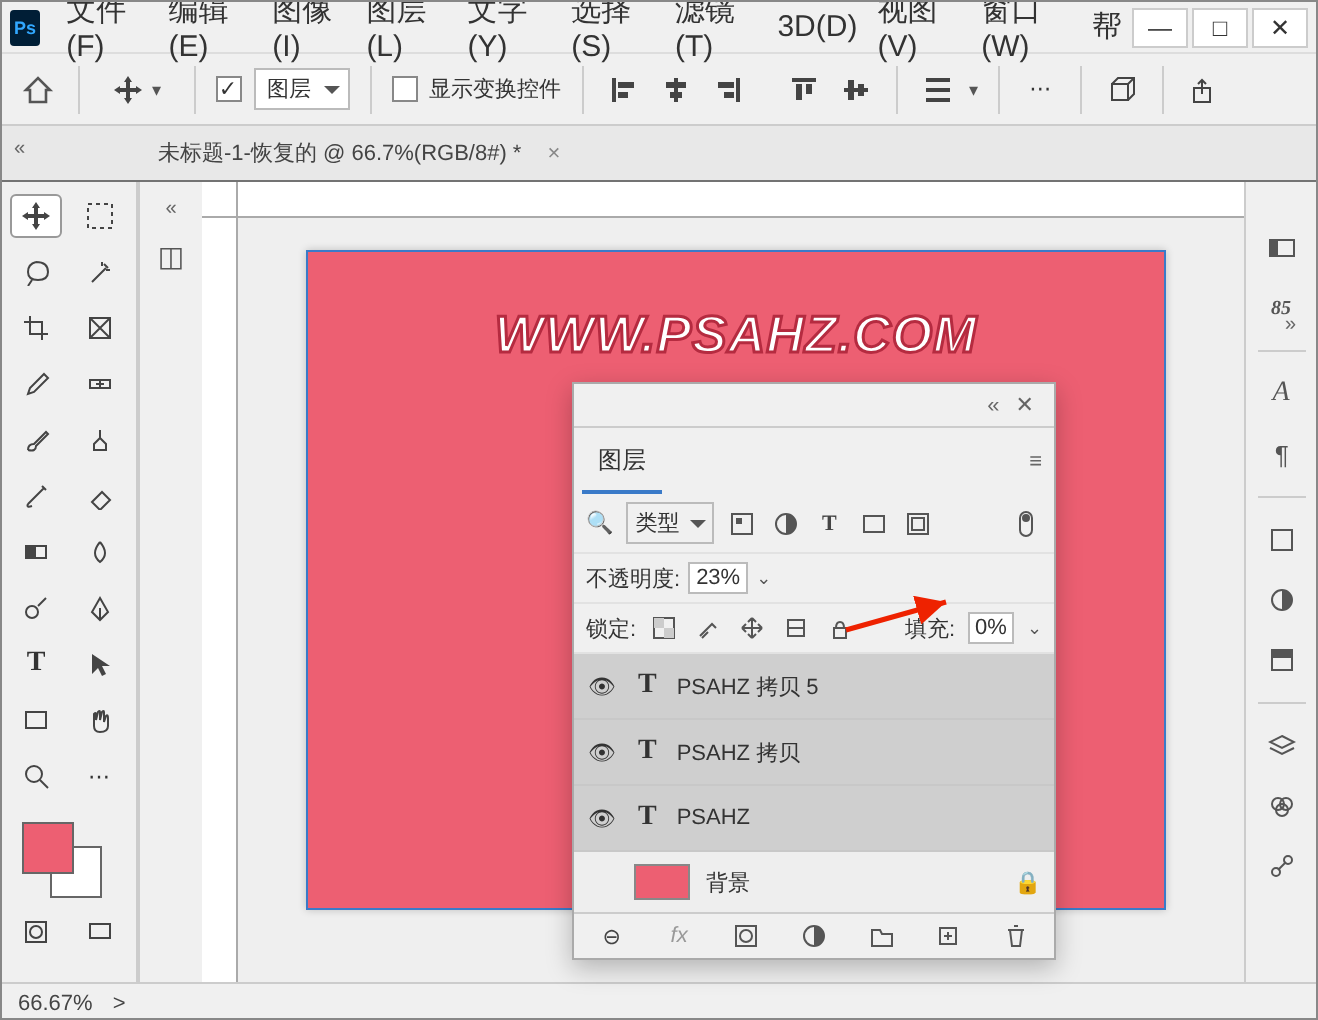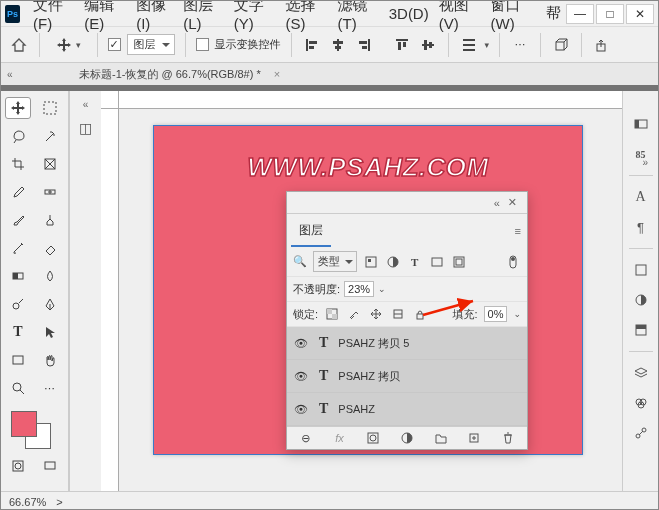--- a/index.html
+++ b/index.html
@@ -11,42 +11,42 @@
 .titlebar .win-btn { width: 28px; height: 20px; border: 1px solid #ccc; background: #fff; display: flex; align-items: center; justify-content: center; font-size: 12px; }
 .toolbar1 { height: 36px; border-bottom: 1px solid #ccc; display: flex; align-items: center; padding: 0 8px; gap: 6px; }
 .home-icon { width: 20px; height: 20px; display: flex; align-items: center; justify-content: center; }
 .sep { width: 1px; height: 24px; background: #ccc; margin: 0 4px; }
 .tb-btn { padding: 4px 6px; display: flex; align-items: center; gap: 4px; font-size: 11px; }
 .checkbox { width: 13px; height: 13px; border: 1px solid #888; background: #fff; display: inline-flex; align-items: center; justify-content: center; font-size: 10px; }
 .checkbox.checked::after { content: "✓"; font-size: 11px; color: #333; }
 .dropdown { border: 1px solid #bbb; background: #fff; padding: 2px 18px 2px 6px; font-size: 11px; position: relative; }
 .dropdown::after { content: ""; position: absolute; right: 4px; top: 50%; margin-top: -2px; border: 4px solid transparent; border-top-color: #555; }
 .align-btn { width: 20px; height: 18px; display: flex; align-items: center; justify-content: center; }
-.tab-bar { height: 28px; background: #e8e8e8; border-bottom: 6px solid #737373; display: flex; align-items: center; padding-left: 70px; }
+.tab-bar { height: 28px; background: #e8e8e8; border-bottom: 1px solid #737373; display: flex; align-items: center; padding-left: 70px; }
 .expand-left { position: absolute; left: 6px; top: 68px; font-size: 10px; color: #666; }
 .doc-tab { font-size: 11px; color: #444; padding: 0 8px; }
 .doc-tab .close { margin-left: 10px; color: #888; }
 .main { position: relative; display: flex; height: calc(510px - 26px - 36px - 28px - 20px); }
 .tool-strip { width: 68px; background: #f0f0f0; border-right: 1px solid #ccc; padding: 6px 4px; display: grid; grid-template-columns: 1fr 1fr; gap: 6px 4px; align-content: start; }
 .tool-strip .tcell { width: 26px; height: 22px; display: flex; align-items: center; justify-content: center; position: relative; }
 .tool-strip .tcell.active { background: #fff; border: 1px solid #999; border-radius: 3px; }
 .tool-strip .swatch-area { grid-column: 1 / 3; position: relative; height: 40px; margin-top: 4px; }
 .swatch-fg { position: absolute; width: 26px; height: 26px; background: #ed5f72; border: 1px solid #666; left: 6px; top: 2px; z-index: 2; }
 .swatch-bg { position: absolute; width: 26px; height: 26px; background: #fff; border: 1px solid #666; left: 20px; top: 14px; }
 .ruler-top { height: 18px; background: #fff; border-bottom: 1px solid #aaa; }
 .ruler-left { width: 18px; background: #fff; border-right: 1px solid #aaa; }
 .center { flex: 1; display: flex; flex-direction: column; background: #f0f0f0; position: relative; }
 .canvas-wrap { flex: 1; display: flex; }
 .ruler-corner { width: 18px; height: 18px; background: #fff; border-right: 1px solid #aaa; border-bottom: 1px solid #aaa; }
 .panel-left { width: 32px; background: #f0f0f0; border-left: 1px solid #ccc; display: flex; flex-direction: column; align-items: center; gap: 10px; padding-top: 8px; }
 .canvas-area { flex: 1; background: #efefef; position: relative; overflow: hidden; }
 .artboard { position: absolute; left: 34px; top: 16px; width: 430px; height: 330px; background: #ed5f72; border: 1px solid #3a7ac8; box-shadow: 0 0 4px rgba(0,0,0,0.2); }
 .watermark { position: absolute; left: 50%; top: 26px; transform: translateX(-50%); color: #fff; font-size: 26px; font-weight: 800; -webkit-text-stroke: 1.5px #b52b40; font-style: italic; white-space: nowrap; letter-spacing: 0.5px; font-family: Arial, sans-serif; }
 .right-dock { width: 36px; background: #f0f0f0; border-left: 1px solid #ccc; display: flex; flex-direction: column; align-items: center; gap: 12px; padding-top: 24px; }
-.right-dock .dicon { width: 20px; height: 18px; display: flex; align-items: center; justify-content: center; color: #555; }
+.right-dock .dicon { width: 20px; height: 18px; display: flex; align-items: center; justify-content: center; color: #555; font-style: italic; }
 .statusbar { height: 20px; border-top: 1px solid #ccc; display: flex; align-items: center; padding: 0 8px; font-size: 11px; color: #444; gap: 10px; }
 
 .layers-panel { position: absolute; left: 285px; top: 190px; width: 242px; background: #f0f0f0; border: 1px solid #aaa; box-shadow: 0 4px 12px rgba(0,0,0,0.25); z-index: 50; }
 .layers-panel .hdr { display: flex; align-items: center; padding: 2px 6px; border-bottom: 1px solid #ccc; }
 .layers-panel .hdr .flex { flex: 1; }
 .layers-panel .hdr .pbtn { font-size: 11px; padding: 2px 4px; color: #666; }
 .layers-panel .title { padding: 6px 8px; font-size: 12px; border-bottom: 2px solid #3a7ac8; display: inline-block; margin: 2px 0 0 4px; }
 .layers-panel .row { display: flex; align-items: center; padding: 4px 6px; gap: 6px; border-bottom: 1px solid #e2e2e2; }
 .layers-panel .type-dd { border: 1px solid #bbb; padding: 2px 16px 2px 4px; font-size: 11px; position: relative; }
 .layers-panel .type-dd::after { content: ""; position: absolute; right: 3px; top: 50%; margin-top: -2px; border: 4px solid transparent; border-top-color: #555; }
@@ -478,20 +478,27 @@
     <div class="layer-item sel">
       <span class="eye">👁</span>
       <span style="font-family:serif;font-weight:bold;font-size:14px">T</span>
       <span>PSAHZ 拷贝</span>
     </div>
     <div class="layer-item sel">
       <span class="eye">👁</span>
       <span style="font-family:serif;font-weight:bold;font-size:14px">T</span>
       <span>PSAHZ</span>
     </div>
+    <div class="bg-layer">
+      <span class="eye" style="width:16px"></span>
+      <div class="bg-thumb"></div>
+      <span>背景</span>
+      <span style="flex:1"></span>
+      <span>🔒</span>
+    </div>
   </div>
   <div class="footer">
     <span class="lp-icon">⊖</span>
     <span class="lp-icon" style="font-style:italic;color:#999">fx</span>
     <span class="lp-icon">
         <svg width="12" height="12">
           <rect x="1" y="1" width="10" height="10" fill="none" stroke="#555"></rect>
           <circle cx="6" cy="6" r="3" fill="none" stroke="#555"></circle>
         </svg>
       </span>

